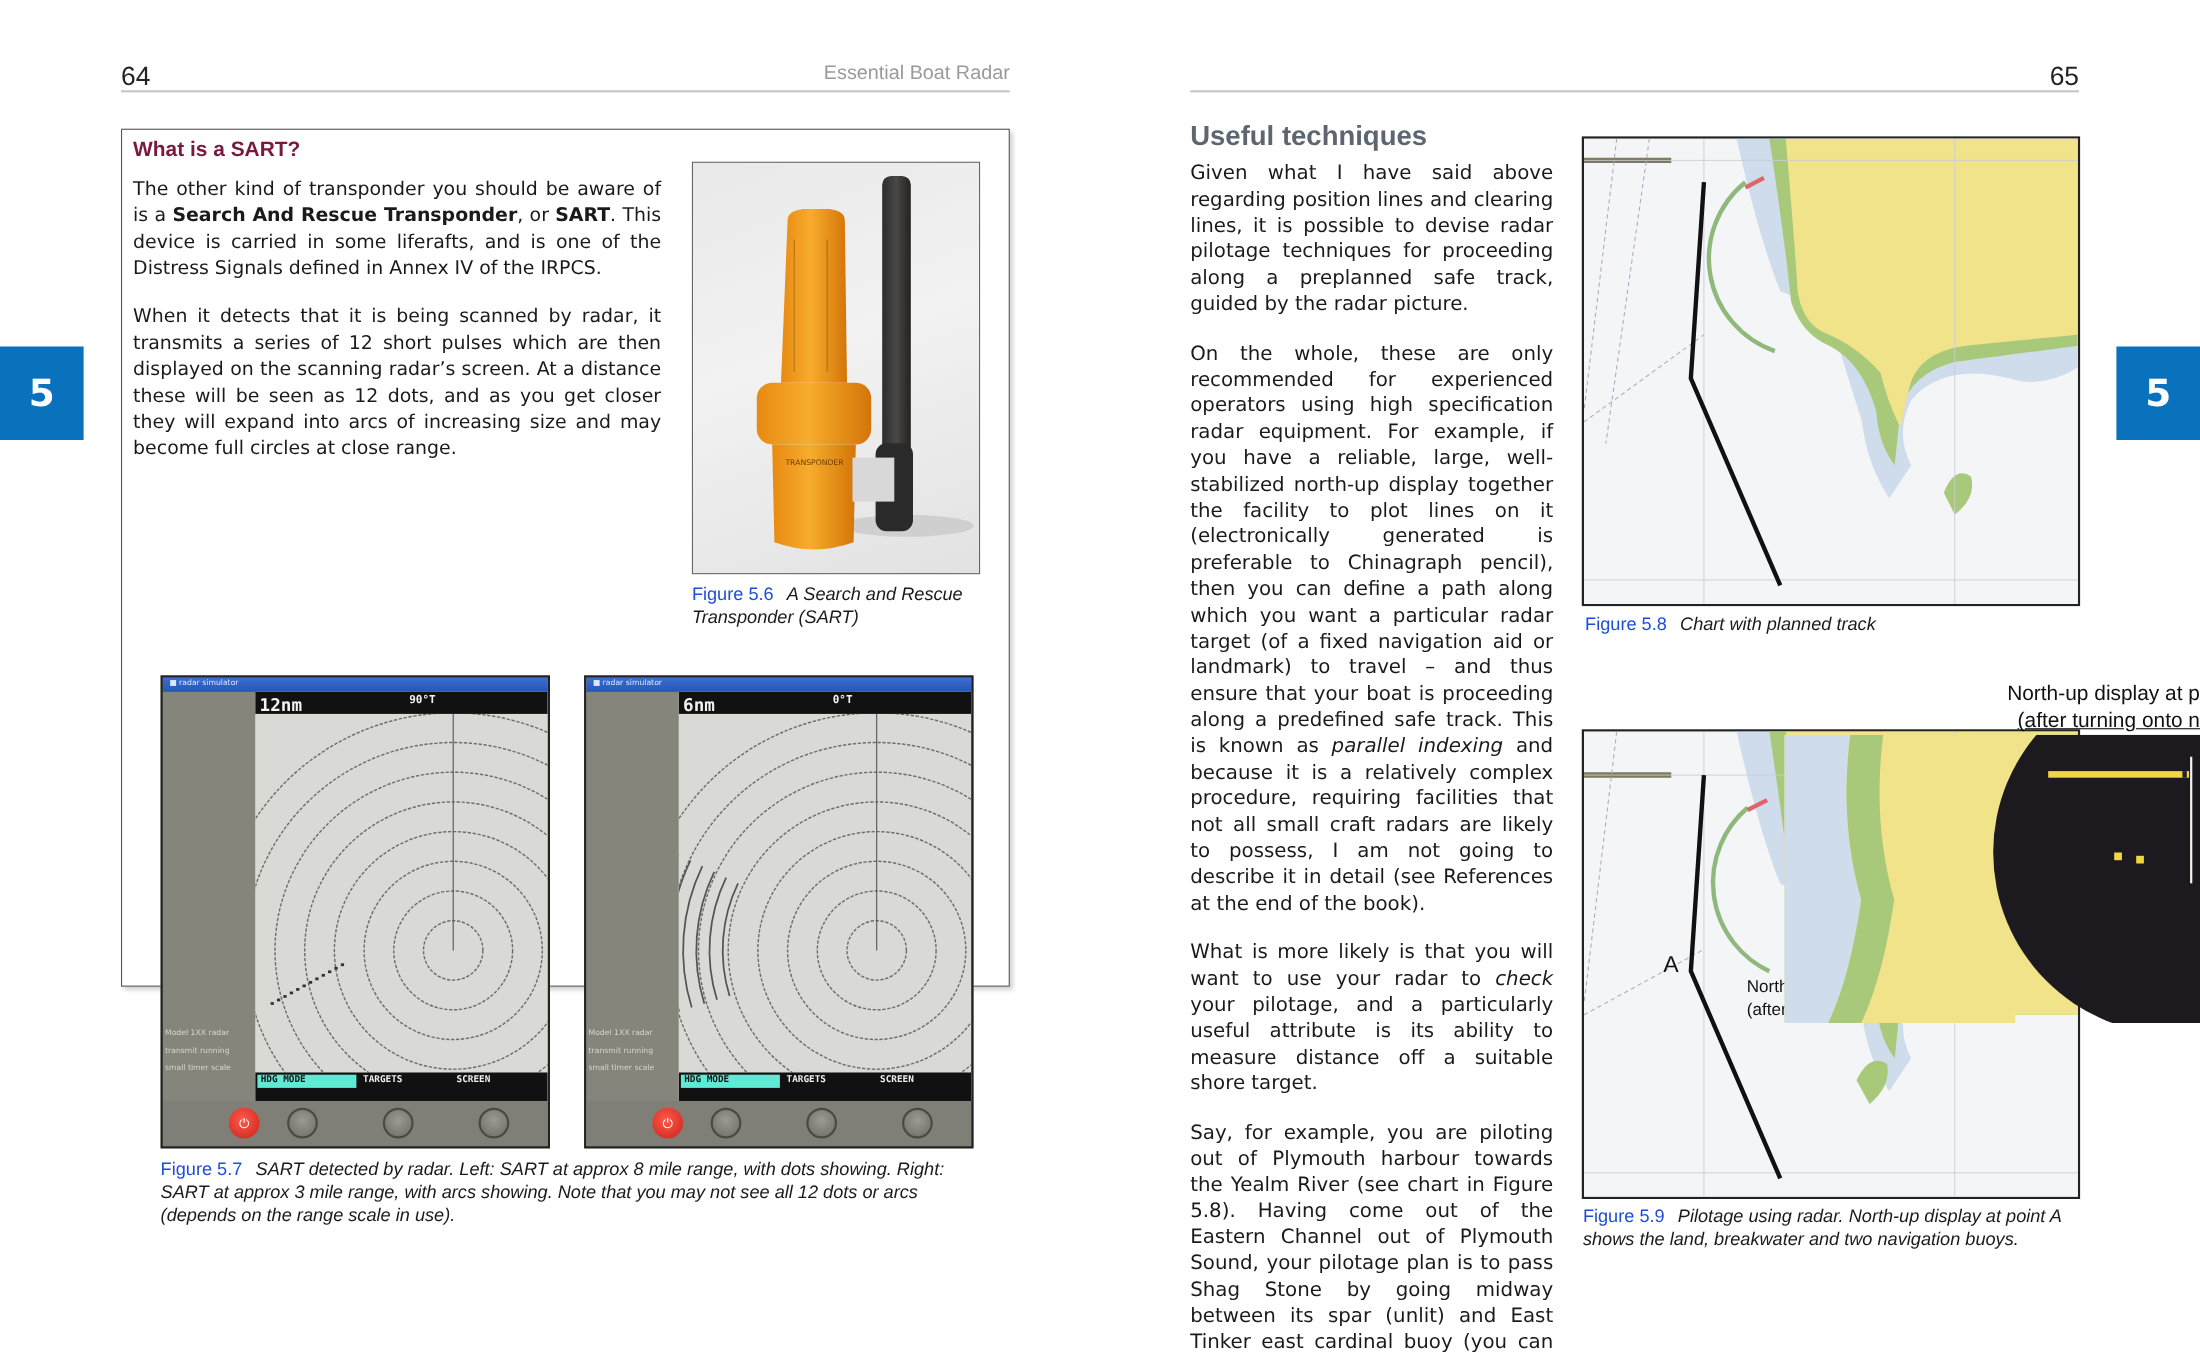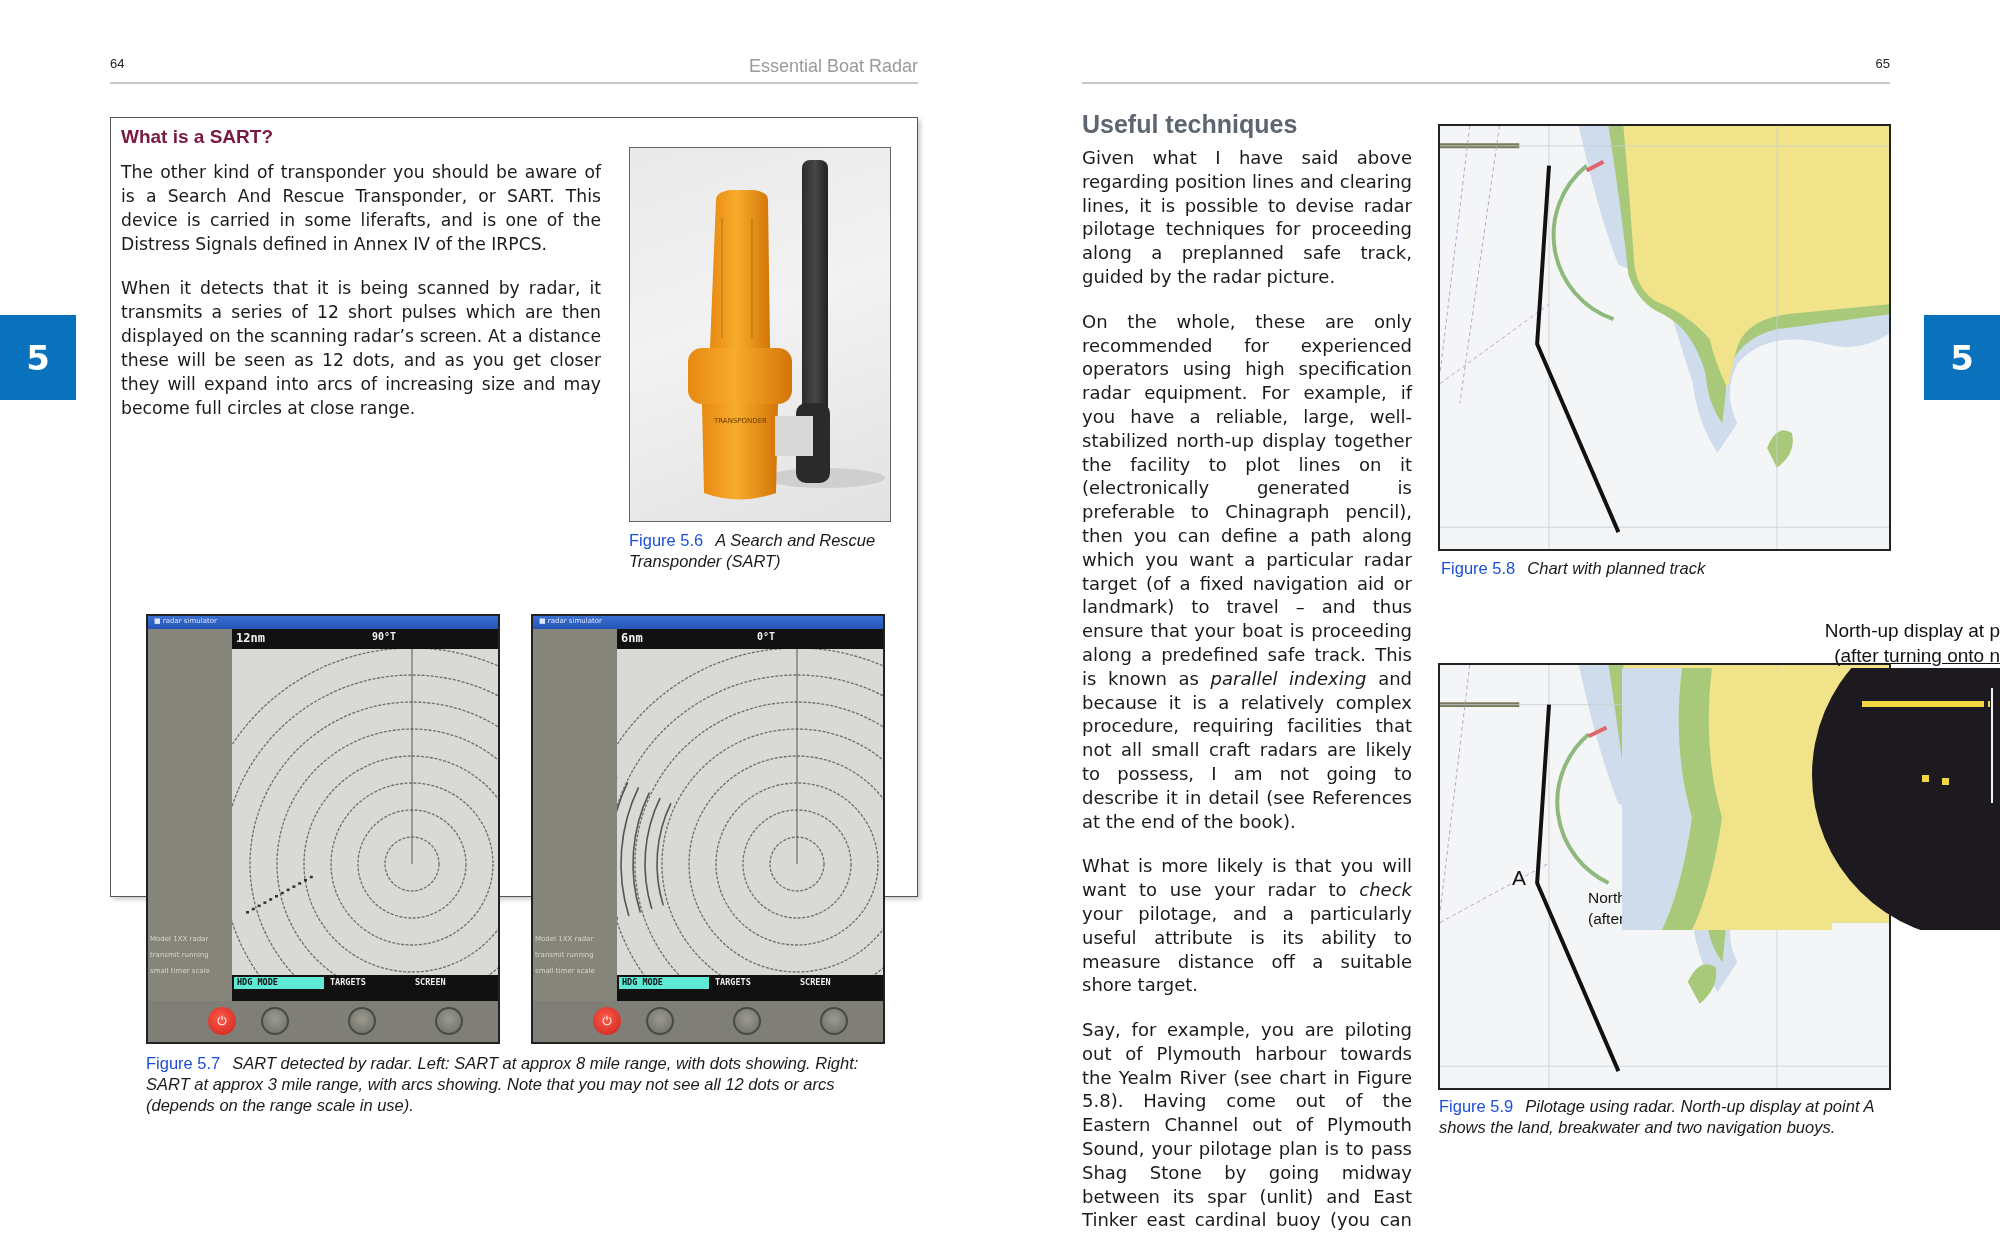--- a/index.html
+++ b/index.html
@@ -6,60 +6,60 @@
   html, body { width: 2000px; height: 1235px; background: #ffffff; overflow: hidden; }
   body { position: relative; font-family: "DejaVu Sans", sans-serif; color: #1a1a1a; }
 
   .page { position: absolute; top: 0; height: 1235px; }
   .page-left { left: 0; width: 1000px; }
   .page-right { left: 1000px; width: 1000px; }
 
   .running-head { position: absolute; top: 54px; height: 30px; border-bottom: 2px solid #c8c8c8; }
   .page-left .running-head { left: 110px; width: 808px; }
   .page-right .running-head { left: 82px; width: 808px; }
-  .page-num { position: absolute; top: 2px; font-family: "Liberation Sans", sans-serif; font-size: 13px; color: #222; }
+  .page-num { position: absolute; top: 2px; font-family: "Liberation Sans", sans-serif; font-size: 24px; color: #222; }
   .page-left .page-num { left: 0; }
   .page-right .page-num { right: 0; }
   .book-title { position: absolute; right: 0; top: 2px; font-family: "Liberation Sans", sans-serif; font-size: 18px; color: #9a9a9a; }
 
   .chapter-tab { position: absolute; top: 315px; width: 76px; height: 85px; background: #0a72bd;
     color: #fff; font-family: "DejaVu Sans", sans-serif; font-weight: bold; font-size: 34px;
     display: flex; align-items: center; justify-content: center; }
   .page-left .chapter-tab { left: 0; }
   .page-right .chapter-tab { right: 0; }
 
   
   .sart-box { position: absolute; left: 110px; top: 117px; width: 808px; height: 780px;
     border: 1.5px solid #555; box-shadow: 3px 3px 4px rgba(0,0,0,0.18); background: #fff; }
   .box-heading { position: absolute; left: 10px; top: 8px; font-family: "Liberation Sans", sans-serif;
     font-weight: bold; font-size: 19px; color: #7a1840; }
   .body-col { position: absolute; left: 10px; width: 480px; font-size: 17.2px; line-height: 24px;
     text-align: justify; color: #1a1a1a; }
   .body-col p { margin-bottom: 20px; }
   .narrow { font-family: "Liberation Sans", sans-serif; font-size: 18.2px; letter-spacing: -0.2px; }
-  b { font-weight: normal; }
+  b { font-weight: bold; }
   i { font-style: italic; }
 
   .fig-photo { position: absolute; left: 518px; top: 29px; width: 262px; height: 375px;
     border: 1.5px solid #666; background: linear-gradient(160deg,#e9e9e9 0%,#f2f2f2 45%,#e2e2e2 100%); overflow: hidden; }
   .caption { font-family: "Liberation Sans", sans-serif; font-size: 16.5px; line-height: 21px; color: #1a1a1a; }
   .caption .fig-label { font-weight: normal; color: #1d4ed8; margin-right: 12px; }
   .caption .fig-text { font-style: italic; }
   .fig56-cap { position: absolute; left: 518px; top: 412px; width: 280px; }
 
   .radar { position: absolute; top: 496px; width: 354px; height: 430px; border: 2px solid #222; background: #8a8a80; overflow: hidden; }
   .radar-left { left: 35px; }
   .radar-right { left: 420px; }
   .radar-titlebar { position: absolute; left: 0; top: 0; right: 0; height: 13px; background: linear-gradient(#3b6fd0,#2555b8); }
   .radar-titlebar span { position: absolute; left: 6px; top: 1px; font-size: 7px; color: #dfe7ff; }
   .radar-side { position: absolute; left: 0; top: 13px; width: 84px; bottom: 0; background: #86857b; }
   .radar-side-text { position: absolute; left: 2px; font-size: 7px; color: #d6d6cc; }
   .radar-screen { position: absolute; left: 84px; top: 13px; width: 266px; height: 372px; background: #d9d9d5; overflow: hidden; }
   .radar-header { position: absolute; left: 0; top: 0; width: 100%; height: 20px; background: #111; }
-  .radar-range { position: absolute; left: 4px; top: 2px; font-family: "DejaVu Sans Mono", monospace; font-weight: bold; font-size: 12px; color: #f2f2f2; }
+  .radar-range { position: absolute; left: 4px; top: 2px; font-family: "DejaVu Sans Mono", monospace; font-weight: bold; font-size: 16px; color: #f2f2f2; }
   .radar-bearing { position: absolute; left: 140px; top: 2px; font-family: "DejaVu Sans Mono", monospace; font-weight: bold; font-size: 10px; color: #f2f2f2; }
   .radar-footer { position: absolute; left: 0; bottom: 0; width: 100%; height: 26px; background: #111; }
   .radar-softkey { position: absolute; top: 2px; height: 12px; font-family: "DejaVu Sans Mono", monospace; font-weight: bold; font-size: 8.5px; color: #eee; padding-left: 3px; }
   .radar-softkey.active { background: #5eead4; color: #111; }
   .radar-controls { position: absolute; left: 0; right: 0; bottom: 0; height: 41px; background: #7f7f77; }
   .knob { position: absolute; top: 6px; width: 28px; height: 28px; border-radius: 50%; border: 2px solid #4a4a44; background: radial-gradient(circle at 50% 40%,#9a9a90,#6c6c64); }
   .power-btn { position: absolute; top: 6px; width: 28px; height: 28px; border-radius: 50%; background: radial-gradient(circle at 45% 40%,#ff5a4a,#c8221a); color:#fff; font-size: 12px; display:flex; align-items:center; justify-content:center; }
   .radar-svg { position: absolute; left: 0; top: 20px; width: 266px; height: 326px; }
 
   .fig57-cap { position: absolute; left: 35px; top: 935px; width: 750px; }

